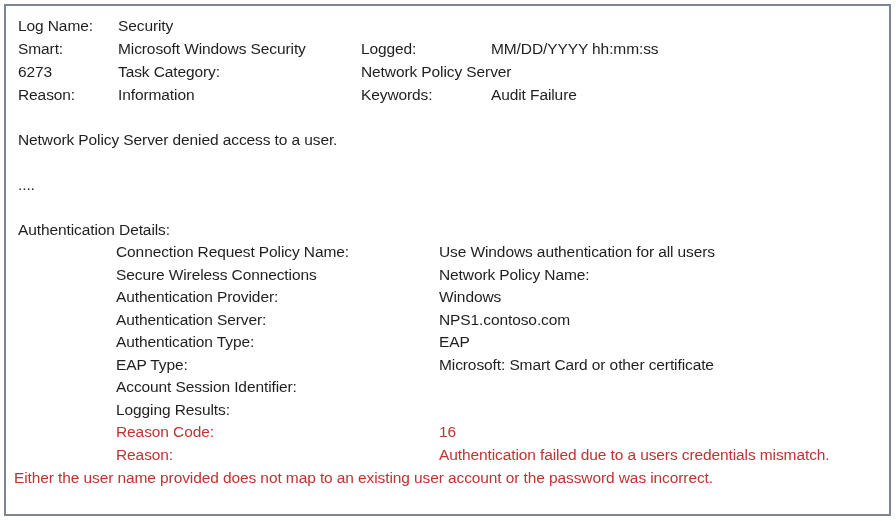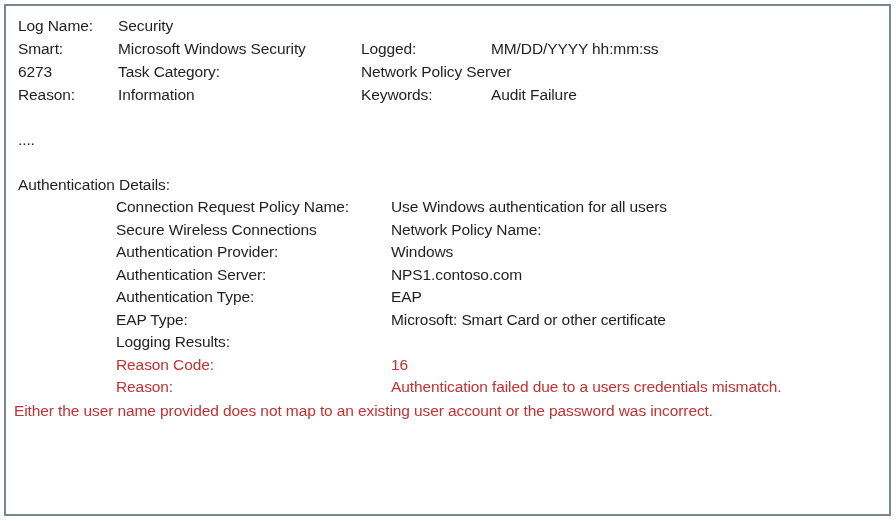--- a/index.html
+++ b/index.html
@@ -42,20 +42,21 @@
     margin-top: 22px;
     line-height: 23px;
     white-space: nowrap;
   }
   .detail-row {
     display: grid;
     grid-template-columns: 275px 1fr;
     padding-left: 98px;
     line-height: 22.5px;
     white-space: nowrap;
+    gap: 48px;
   }
   .red {
     color: var(--red-text, #c13232);
   }
   .footer-line {
     margin-left: -4px;
     line-height: 23px;
     white-space: nowrap;
   }
 </style>
@@ -85,20 +86,21 @@
           <span>Network Policy Server</span>
         </div>
         <div class="hdr-row">
           <span>Reason:</span>
           <span>Information</span>
           <span>Keywords:</span>
           <span>Audit Failure</span>
         </div>
       </div>
 
+      <div class="msg-line">Network Policy Server denied access to a user.</div>
       <div class="msg-line">....</div>
       <div class="msg-line">Authentication Details:</div>
 
       <div>
         <div class="detail-row">
           <span>Connection Request Policy Name:</span>
           <span>Use Windows authentication for all users</span>
         </div>
         <div class="detail-row">
           <span>Secure Wireless Connections</span>
@@ -114,20 +116,21 @@
         </div>
         <div class="detail-row">
           <span>Authentication Type:</span>
           <span>EAP</span>
         </div>
         <div class="detail-row">
           <span>EAP Type:</span>
           <span>Microsoft: Smart Card or other certificate</span>
         </div>
         <div class="detail-row">
+          <span>Account Session Identifier:</span>
         </div>
         <div class="detail-row">
           <span>Logging Results:</span>
         </div>
         <div class="detail-row red">
           <span>Reason Code:</span>
           <span>16</span>
         </div>
         <div class="detail-row red">
           <span>Reason:</span>

